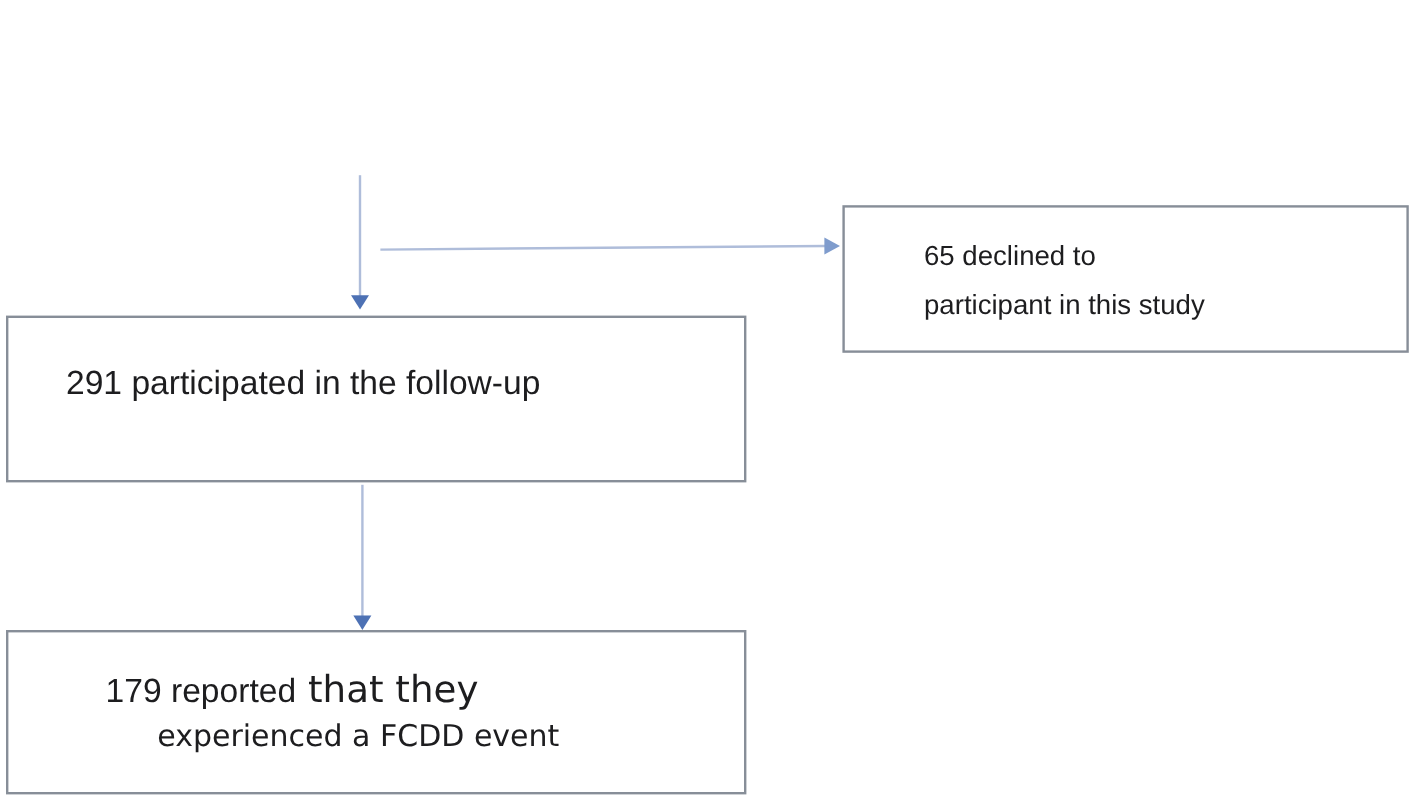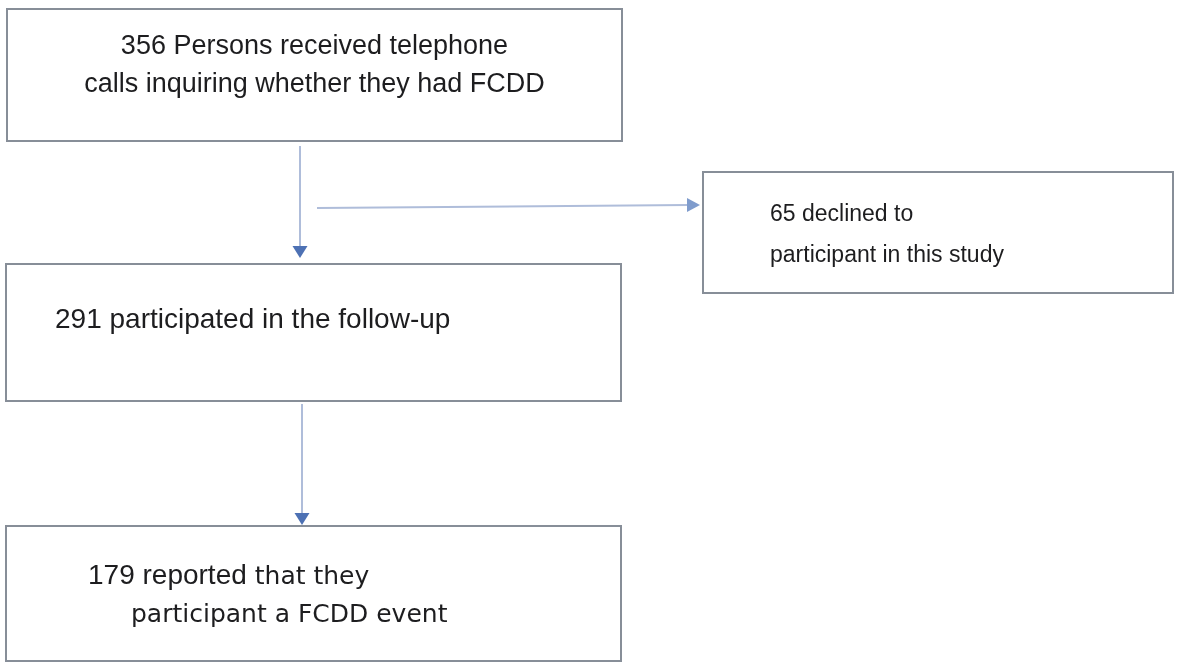--- a/index.html
+++ b/index.html
@@ -59,21 +59,21 @@
     width: 617px;
     height: 137px;
     padding-top: 29px;
     padding-left: 81px;
     font-size: 28px;
     line-height: 38px;
   }
   .box-line { display: block; }
   .reported-rest {
     font-family: "DejaVu Sans", sans-serif;
-    font-size: 25px;
+    font-size: 31px;
   }
   .reported-line2 {
     display: block;
     margin-left: 43px;
     font-family: "DejaVu Sans", sans-serif;
     font-size: 25px;
   }
   .arrow-layer {
     position: absolute;
     left: 0;
@@ -96,32 +96,28 @@
     <g>
       <line x1="317" y1="208" x2="688" y2="205" stroke-width="2" stroke="#afbdda"></line>
       <polygon points="700,205 687,198 687,212" fill="#7f9ccd"></polygon>
     </g>
     <g>
       <line x1="302" y1="404" x2="302" y2="514" stroke-width="2" stroke="#afbdda"></line>
       <polygon points="302,525 294.5,513 309.5,513" fill="#4d71b4"></polygon>
     </g>
   </svg>
 
-  <div class="flow-box box-recruited">
-    <span class="box-line">356 Persons received telephone</span>
-    <span class="box-line">calls inquiring whether they had FCDD</span>
-  </div>
 
   <div class="flow-box box-declined">
     <span class="box-line">65 declined to</span>
     <span class="box-line">participant in this study</span>
   </div>
 
   <div class="flow-box box-followup">
     <span class="box-line">291 participated in the follow-up</span>
   </div>
 
   <div class="flow-box box-reported">
     <span class="box-line"><span>179 reported</span><span class="reported-rest"> that they</span></span>
-    <span class="reported-line2">participant a FCDD event</span>
+    <span class="reported-line2">experienced a FCDD event</span>
   </div>
 
 </div>
 
 </body></html>

